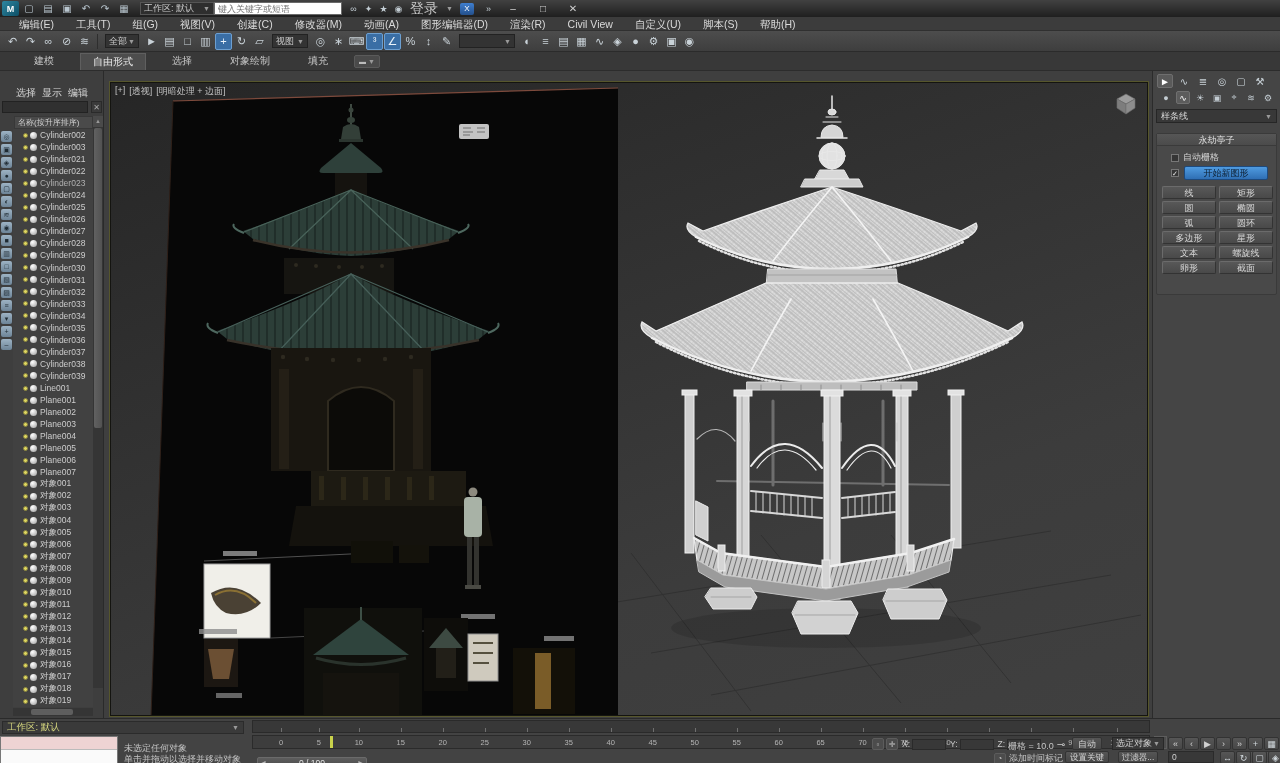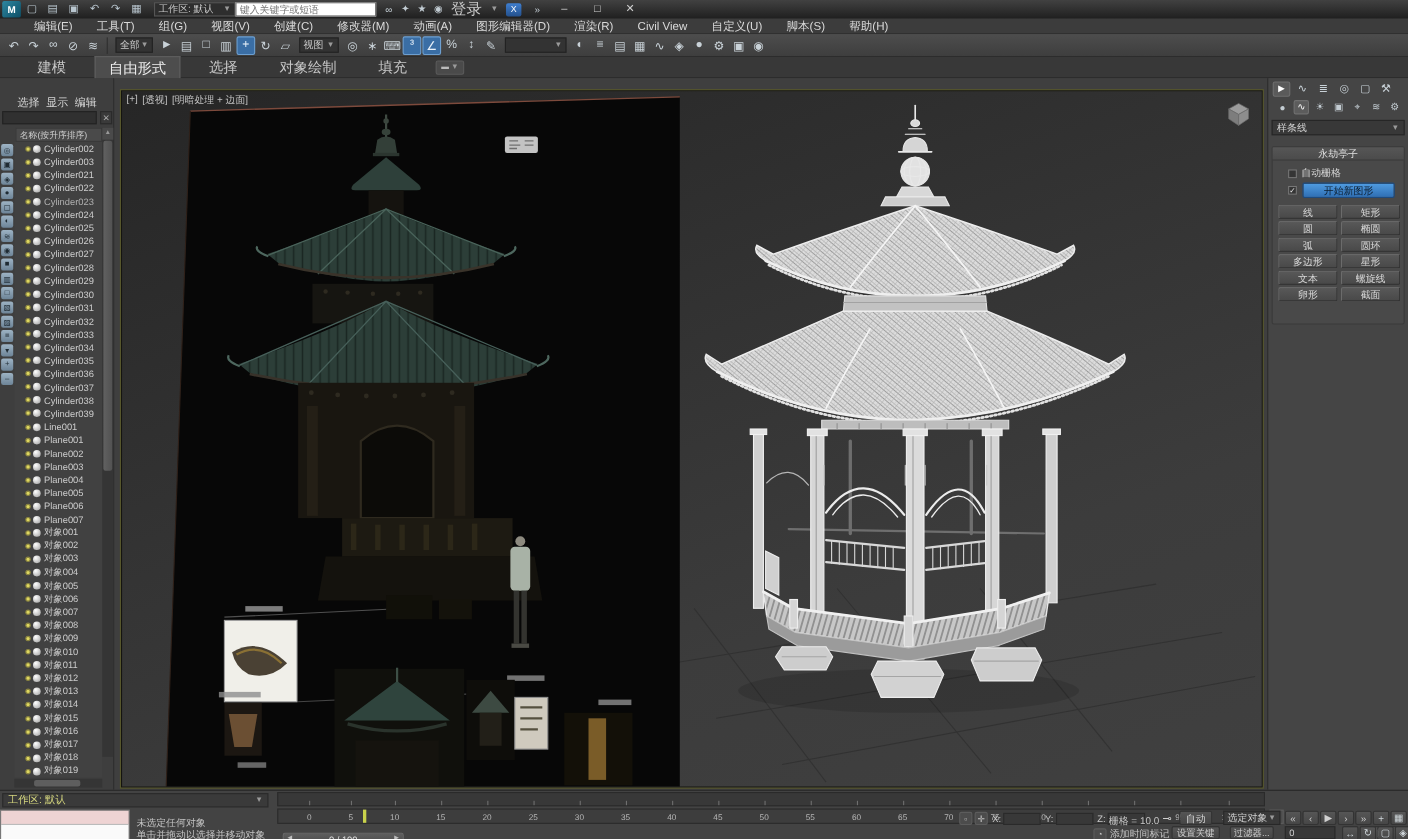--- a/index.html
+++ b/index.html
@@ -27,39 +27,39 @@
     color:#c3cdd4; font-size:9px; }
   #signin-label { color:#c9c9c9; font-size:14px; margin-right:4px; }
   #a360 { width:14px; height:12px; background:linear-gradient(#3f7fd0,#24508c); color:#fff; font-size:8px;
     display:flex; align-items:center; justify-content:center; border-radius:2px; margin:0 3px; }
   .winbtn { width:26px; height:14px; display:flex; align-items:center; justify-content:center;
     color:#cfcfcf; font-size:10px; margin-left:4px; }
   #win-close { margin-right:128px; }
 
   
   #menubar { position:absolute; left:0; top:17px; width:1280px; height:14px; background:#3c3c3c;
-    border-bottom:1px solid #303030; display:flex; align-items:center; padding-left:20px; gap:0; }
+    border-bottom:1px solid #303030; display:flex; align-items:center; padding-left:8px; gap:0; }
   .menu-item { font-size:10.5px; color:#dadada; padding:0 11px; line-height:14px; }
 
   
   #maintoolbar { position:absolute; left:0; top:31px; width:1280px; height:21px;
     background:linear-gradient(#4d4d4d,#3e3e3e); border-bottom:1px solid #2b2b2b;
     display:flex; align-items:center; padding-left:4px; gap:1px; }
   .tb-group { display:flex; align-items:center; gap:1px; }
   .tb-icon { width:17px; height:17px; border-radius:2px; display:flex; align-items:center; justify-content:center;
     color:#c9d2d8; font-size:11px; }
   .tb-icon.active { background:#3a6ea5; border:1px solid #6d9fd0; color:#eaf2fa; }
   .tb-combo { height:14px; background:#333; border:1px solid #222; color:#c9c9c9; font-size:9px;
     display:flex; align-items:center; justify-content:space-between; padding:0 3px; margin:0 3px; }
   .tb-sep { width:1px; height:15px; background:#2e2e2e; margin:0 3px; }
 
   
   #ribbon { position:absolute; left:0; top:52px; width:1280px; height:19px; background:#383838;
     border-bottom:1px solid #2c2c2c; display:flex; align-items:center; padding-left:22px; }
-  .rib-tab { font-size:13px; color:#c7c7c7; padding:1px 12px; margin-right:14px; }
+  .rib-tab { font-size:10px; color:#c7c7c7; padding:1px 12px; margin-right:14px; }
   .rib-tab.active { background:#4d4d4d; border:1px solid #5f5f5f; border-bottom:none; color:#ededed; }
   #rib-minify { width:26px; height:13px; background:#4a4a4a; border:1px solid #5a5a5a; border-radius:2px;
     display:flex; align-items:center; justify-content:center; gap:2px; color:#bbb; font-size:7px; }
 
   
   #explorer { position:absolute; left:0; top:71px; width:104px; height:647px; background:#3e3e3e;
     border-right:1px solid #2a2a2a; }
   #exp-menus { position:absolute; left:13px; top:15px; width:91px; height:13px; display:flex; gap:6px;
     padding-left:3px; }
   .exp-menu { font-size:10px; color:#d6d6d6; }

